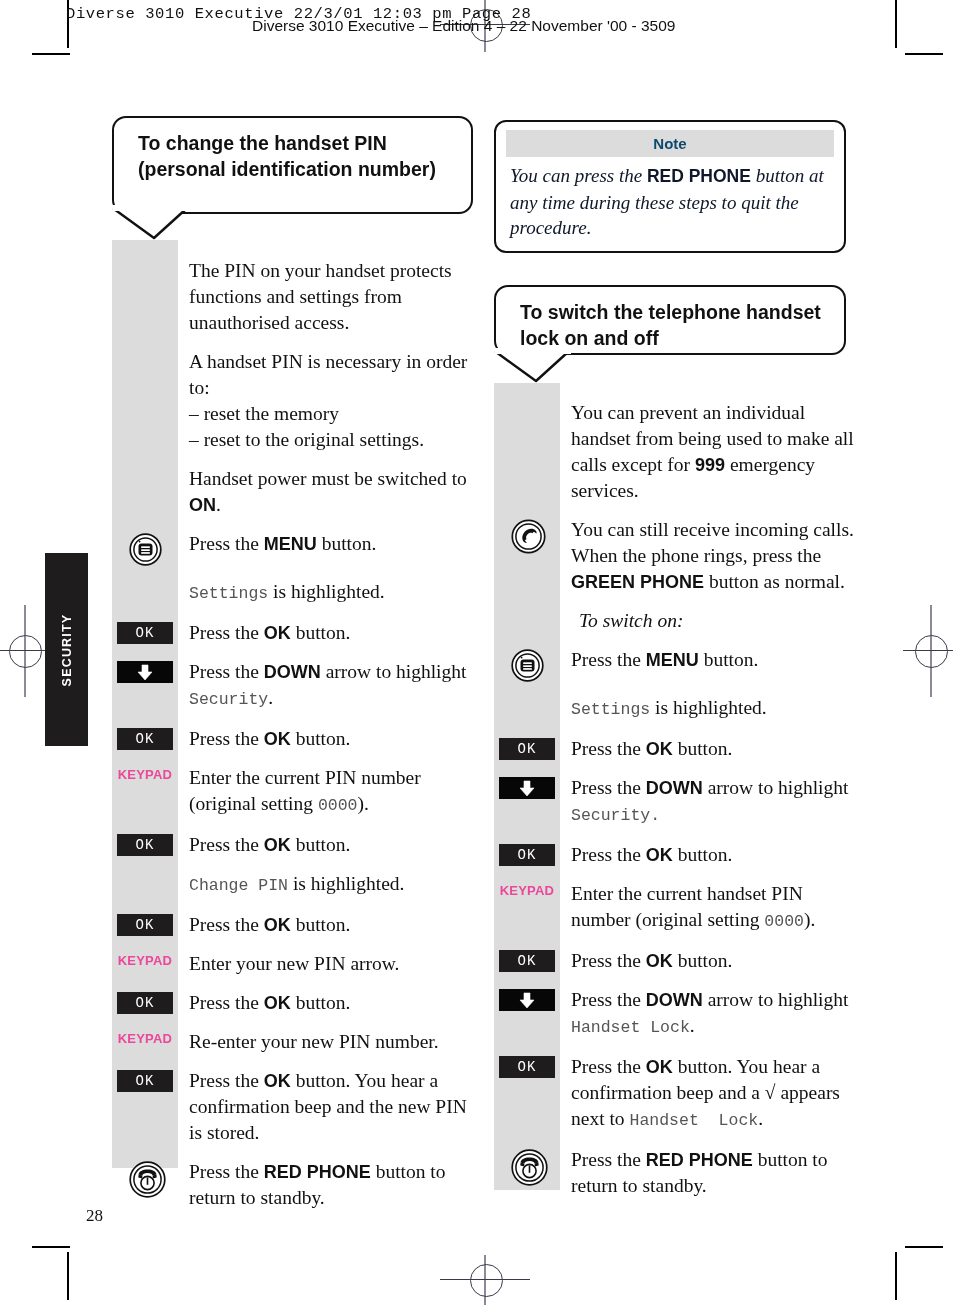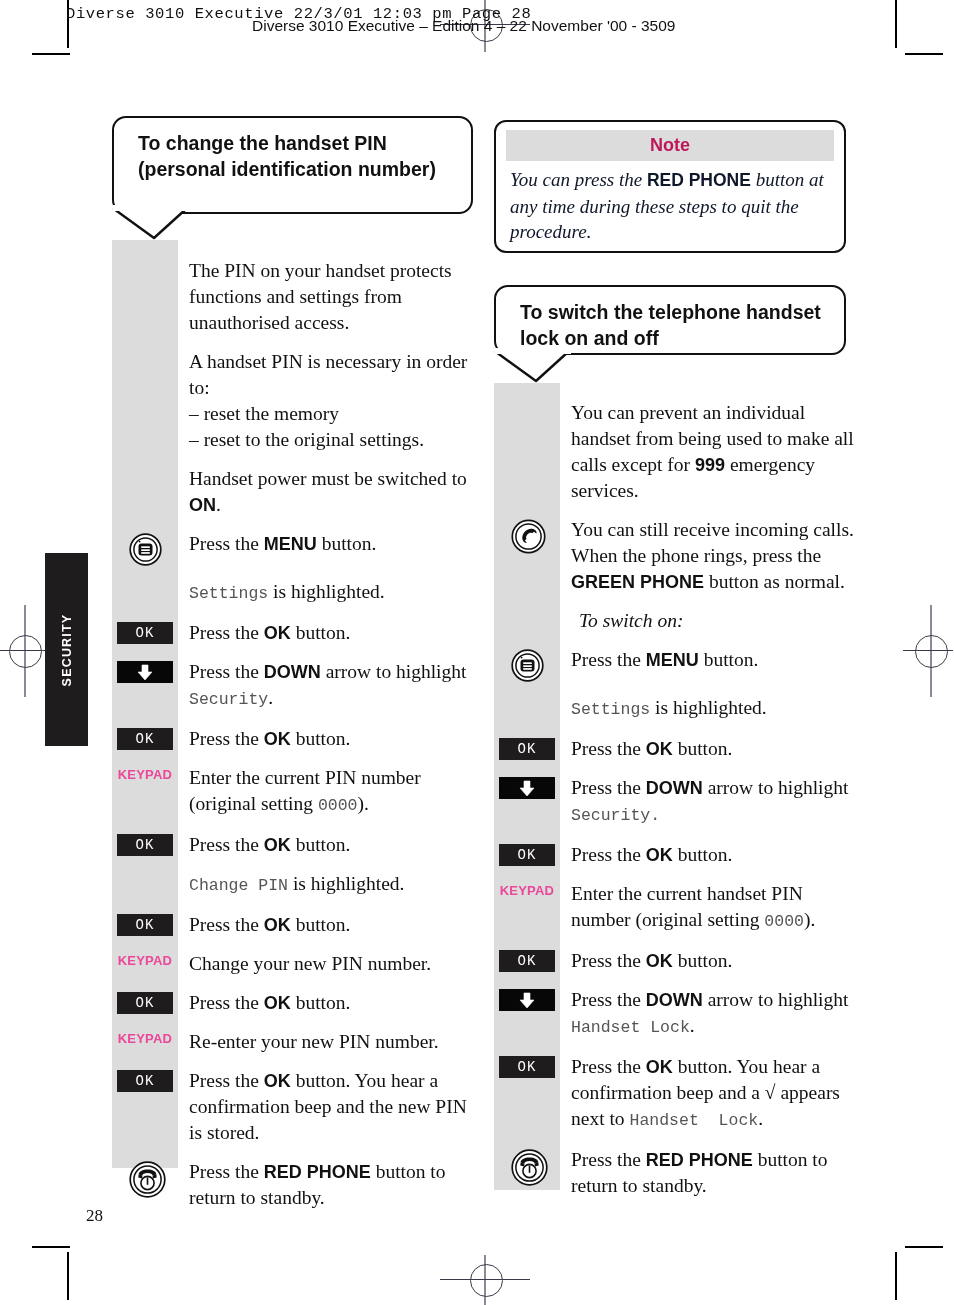--- a/index.html
+++ b/index.html
@@ -50,22 +50,22 @@
   }
   .bubble-tail{position:absolute;width:76px;height:34px;overflow:visible;}
 
   
   .notebox{
     position:absolute;border:2.2px solid #111;border-radius:12px;background:#fff;
     box-sizing:border-box;padding:0;
   }
   .note-title{
     background:#dcdcdc;text-align:center;
-    font-family:"Liberation Sans",sans-serif;font-weight:bold;font-size:18px;
-    padding:5px 0 5px 0;margin:8px 10px 0 10px;color:#be185d;
+    font-family:"Liberation Sans",sans-serif;font-weight:bold;font-size:15px;
+    padding:5px 0 5px 0;margin:8px 10px 0 10px;color:#0c4a6e;
   }
   .note-body{
     font-family:"Liberation Serif",serif;font-style:italic;
     font-size:19px;line-height:25.5px;padding:6px 14px 10px 14px;color:#0f172a;
   }
   .note-body b{font-family:"Liberation Sans",sans-serif;font-style:normal;font-weight:bold;font-size:17.5px;}
 
   
   .steps{position:absolute;}
   .row{position:relative;display:flex;align-items:flex-start;margin-bottom:13px;}
@@ -229,21 +229,21 @@
     <div class="row">
       <div class="cell-icon">
         <div class="key-ok">OK</div>
       </div>
       <div class="cell-txt">Press the <b>OK</b> button.</div>
     </div>
     <div class="row">
       <div class="cell-icon">
         <div class="key-keypad">KEYPAD</div>
       </div>
-      <div class="cell-txt">Change your new PIN number.</div>
+      <div class="cell-txt">Enter your new PIN arrow.</div>
     </div>
     <div class="row">
       <div class="cell-icon">
         <div class="key-ok">OK</div>
       </div>
       <div class="cell-txt">Press the <b>OK</b> button.</div>
     </div>
     <div class="row">
       <div class="cell-icon">
         <div class="key-keypad">KEYPAD</div>

